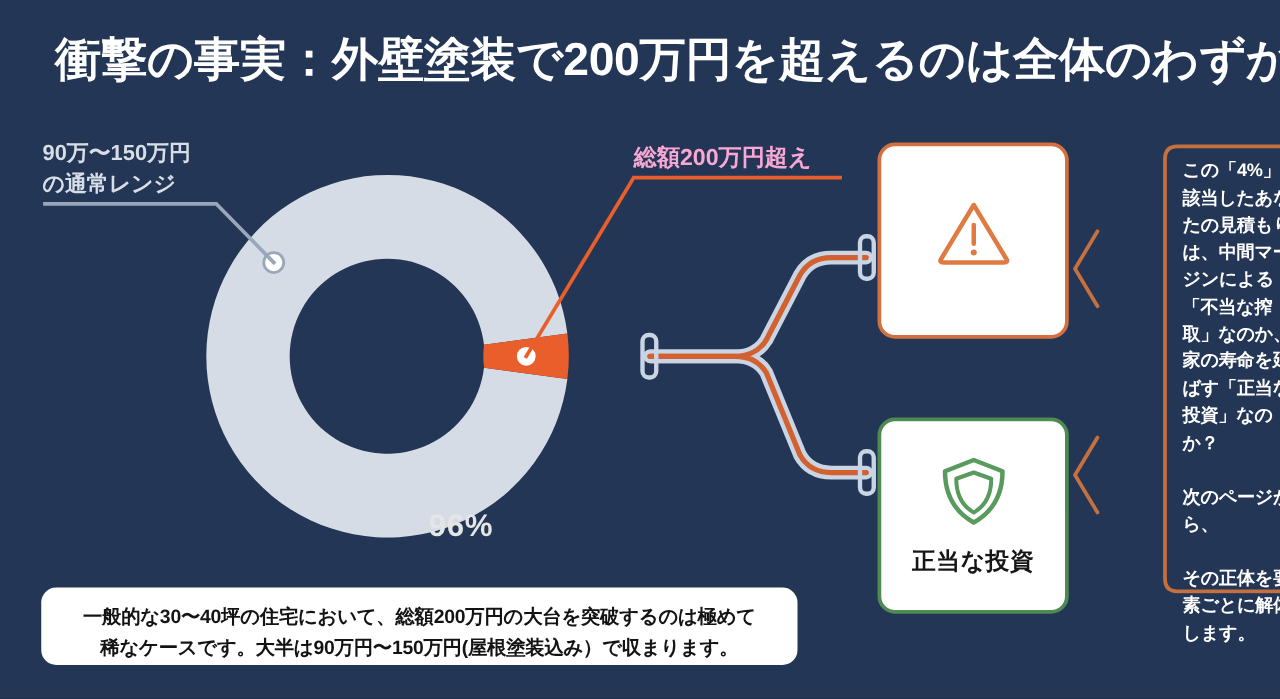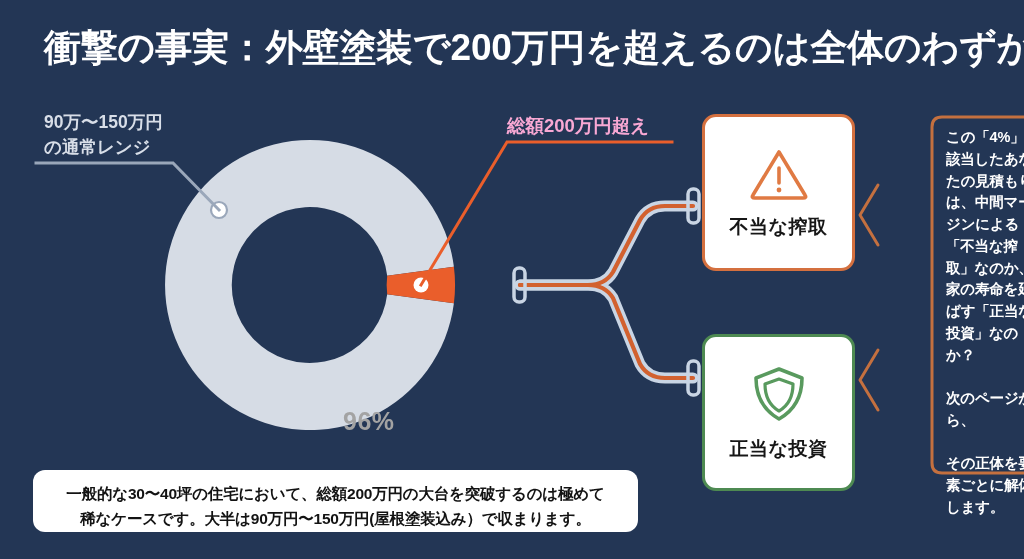--- a/index.html
+++ b/index.html
@@ -38,28 +38,28 @@
     top: 135px;
     width: 300px;
     height: 300px;
   }
   #donut-pct {
     position: absolute;
     left: 183px;
     top: 272px;
     font-size: 25px;
     font-weight: bold;
-    color: #a3a3a3;
+    color: #e5e5e5;
     letter-spacing: 0.5px;
   }
 
   
   #left-label {
     position: absolute;
-    left: 44px;
+    left: 34px;
     top: 110px;
     font-size: 17.5px;
     font-weight: bold;
     color: #d8dee8;
     line-height: 1.45;
     white-space: pre-line;
   }
 
   
   #slice-label {
@@ -225,21 +225,20 @@
   </svg>
 
   <div class="card" id="card-exploitation">
     <span class="card-icon">
       <svg width="62" height="56" viewBox="0 0 62 56">
         <path d="M31 6 L57 49 Q59 52 55 52 L7 52 Q3 52 5 49 Z" fill="none" stroke="#e07a43" stroke-width="3.6" stroke-linejoin="round"></path>
         <line x1="31" y1="22" x2="31" y2="37" stroke="#e07a43" stroke-width="3.6" stroke-linecap="round"></line>
         <circle cx="31" cy="44" r="2.4" fill="#e07a43"></circle>
       </svg>
     </span>
-    <span class="card-label">不当な搾取</span>
   </div>
 
   <div class="card" id="card-investment">
     <span class="card-icon">
       <svg width="58" height="60" viewBox="0 0 58 60">
         <path d="M29 5 L52 14 Q52 42 29 55 Q6 42 6 14 Z" fill="none" stroke="#599a5e" stroke-width="3.6" stroke-linejoin="round"></path>
         <path d="M29 15 L43 20 Q43 39 29 47 Q15 39 15 20 Z" fill="none" stroke="#599a5e" stroke-width="3.2" stroke-linejoin="round"></path>
       </svg>
     </span>
     <span class="card-label">正当な投資</span>

